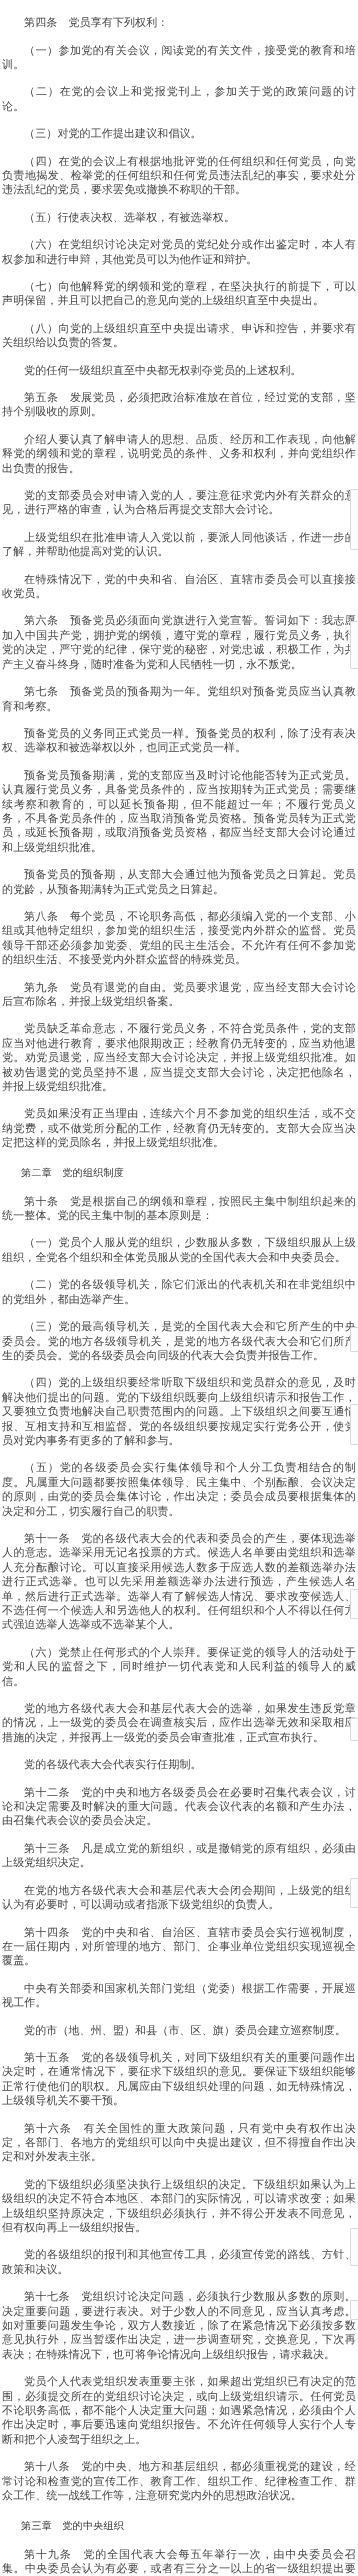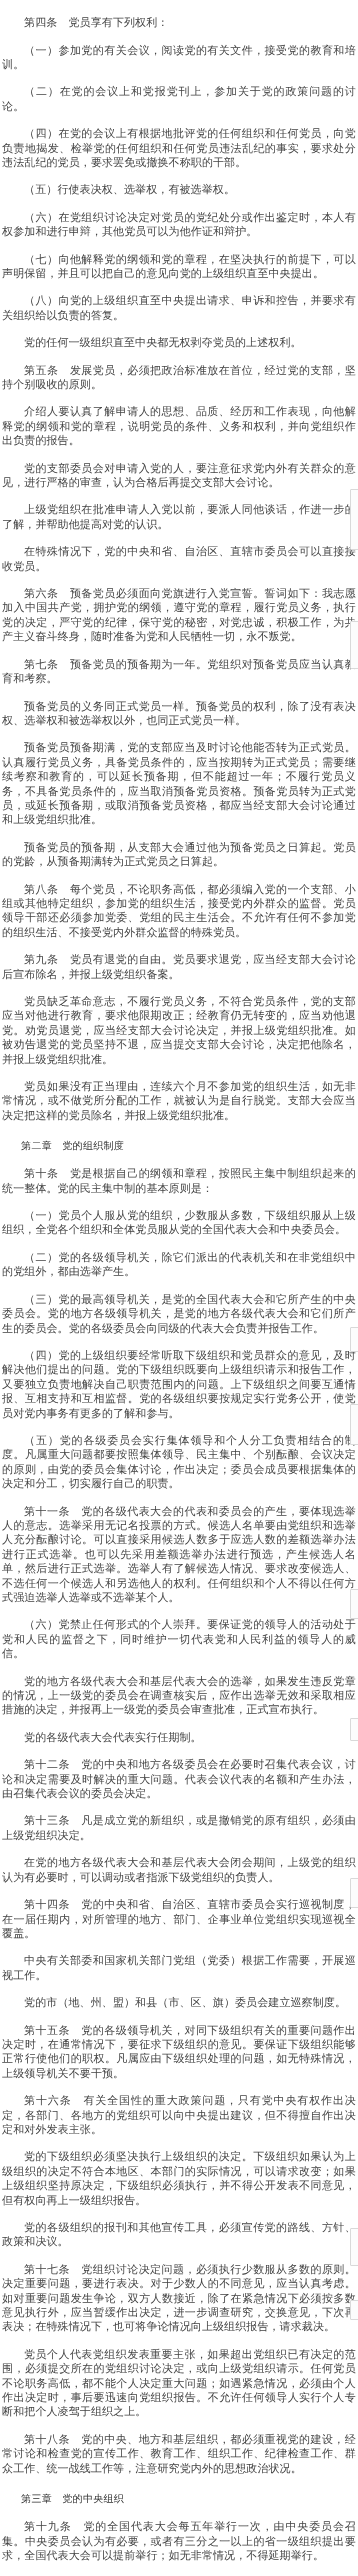--- a/index.html
+++ b/index.html
@@ -50,40 +50,41 @@
   }
 </style>
 </head>
 <body>
 
 <div class="page">
   <main class="doc" id="doc">
       <p>第四条　党员享有下列权利：</p>
       <p>（一）参加党的有关会议，阅读党的有关文件，接受党的教育和培训。</p>
       <p>（二）在党的会议上和党报党刊上，参加关于党的政策问题的讨论。</p>
+      <p>（三）对党的工作提出建议和倡议。</p>
       <p>（四）在党的会议上有根据地批评党的任何组织和任何党员，向党负责地揭发、检举党的任何组织和任何党员违法乱纪的事实，要求处分违法乱纪的党员，要求罢免或撤换不称职的干部。</p>
       <p>（五）行使表决权、选举权，有被选举权。</p>
       <p>（六）在党组织讨论决定对党员的党纪处分或作出鉴定时，本人有权参加和进行申辩，其他党员可以为他作证和辩护。</p>
       <p>（七）向他解释党的纲领和党的章程，在坚决执行的前提下，可以声明保留，并且可以把自己的意见向党的上级组织直至中央提出。</p>
       <p>（八）向党的上级组织直至中央提出请求、申诉和控告，并要求有关组织给以负责的答复。</p>
       <p>党的任何一级组织直至中央都无权剥夺党员的上述权利。</p>
       <p>第五条　发展党员，必须把政治标准放在首位，经过党的支部，坚持个别吸收的原则。</p>
       <p>介绍人要认真了解申请人的思想、品质、经历和工作表现，向他解释党的纲领和党的章程，说明党员的条件、义务和权利，并向党组织作出负责的报告。</p>
       <p>党的支部委员会对申请入党的人，要注意征求党内外有关群众的意见，进行严格的审查，认为合格后再提交支部大会讨论。</p>
       <p>上级党组织在批准申请人入党以前，要派人同他谈话，作进一步的了解，并帮助他提高对党的认识。</p>
       <p>在特殊情况下，党的中央和省、自治区、直辖市委员会可以直接接收党员。</p>
       <p>第六条　预备党员必须面向党旗进行入党宣誓。誓词如下：我志愿加入中国共产党，拥护党的纲领，遵守党的章程，履行党员义务，执行党的决定，严守党的纪律，保守党的秘密，对党忠诚，积极工作，为共产主义奋斗终身，随时准备为党和人民牺牲一切，永不叛党。</p>
       <p>第七条　预备党员的预备期为一年。党组织对预备党员应当认真教育和考察。</p>
       <p>预备党员的义务同正式党员一样。预备党员的权利，除了没有表决权、选举权和被选举权以外，也同正式党员一样。</p>
       <p>预备党员预备期满，党的支部应当及时讨论他能否转为正式党员。认真履行党员义务，具备党员条件的，应当按期转为正式党员；需要继续考察和教育的，可以延长预备期，但不能超过一年；不履行党员义务，不具备党员条件的，应当取消预备党员资格。预备党员转为正式党员，或延长预备期，或取消预备党员资格，都应当经支部大会讨论通过和上级党组织批准。</p>
       <p>预备党员的预备期，从支部大会通过他为预备党员之日算起。党员的党龄，从预备期满转为正式党员之日算起。</p>
       <p>第八条　每个党员，不论职务高低，都必须编入党的一个支部、小组或其他特定组织，参加党的组织生活，接受党内外群众的监督。党员领导干部还必须参加党委、党组的民主生活会。不允许有任何不参加党的组织生活、不接受党内外群众监督的特殊党员。</p>
       <p>第九条　党员有退党的自由。党员要求退党，应当经支部大会讨论后宣布除名，并报上级党组织备案。</p>
       <p>党员缺乏革命意志，不履行党员义务，不符合党员条件，党的支部应当对他进行教育，要求他限期改正；经教育仍无转变的，应当劝他退党。劝党员退党，应当经支部大会讨论决定，并报上级党组织批准。如被劝告退党的党员坚持不退，应当提交支部大会讨论，决定把他除名，并报上级党组织批准。</p>
-      <p>党员如果没有正当理由，连续六个月不参加党的组织生活，如无非常情况，或不做党所分配的工作，就被认为是自行脱党。支部大会应当决定把这样的党员除名，并报上级党组织批准。</p>
+      <p>党员如果没有正当理由，连续六个月不参加党的组织生活，或不交纳党费，或不做党所分配的工作，经教育仍无转变的。支部大会应当决定把这样的党员除名，并报上级党组织批准。</p>
       <h2>第二章　党的组织制度</h2>
       <p>第十条　党是根据自己的纲领和章程，按照民主集中制组织起来的统一整体。党的民主集中制的基本原则是：</p>
       <p>（一）党员个人服从党的组织，少数服从多数，下级组织服从上级组织，全党各个组织和全体党员服从党的全国代表大会和中央委员会。</p>
       <p>（二）党的各级领导机关，除它们派出的代表机关和在非党组织中的党组外，都由选举产生。</p>
       <p>（三）党的最高领导机关，是党的全国代表大会和它所产生的中央委员会。党的地方各级领导机关，是党的地方各级代表大会和它们所产生的委员会。党的各级委员会向同级的代表大会负责并报告工作。</p>
       <p>（四）党的上级组织要经常听取下级组织和党员群众的意见，及时解决他们提出的问题。党的下级组织既要向上级组织请示和报告工作，又要独立负责地解决自己职责范围内的问题。上下级组织之间要互通情报、互相支持和互相监督。党的各级组织要按规定实行党务公开，使党员对党内事务有更多的了解和参与。</p>
       <p>（五）党的各级委员会实行集体领导和个人分工负责相结合的制度。凡属重大问题都要按照集体领导、民主集中、个别酝酿、会议决定的原则，由党的委员会集体讨论，作出决定；委员会成员要根据集体的决定和分工，切实履行自己的职责。</p>
       <p>第十一条　党的各级代表大会的代表和委员会的产生，要体现选举人的意志。选举采用无记名投票的方式。候选人名单要由党组织和选举人充分酝酿讨论。可以直接采用候选人数多于应选人数的差额选举办法进行正式选举。也可以先采用差额选举办法进行预选，产生候选人名单，然后进行正式选举。选举人有了解候选人情况、要求改变候选人、不选任何一个候选人和另选他人的权利。任何组织和个人不得以任何方式强迫选举人选举或不选举某个人。</p>
       <p>（六）党禁止任何形式的个人崇拜。要保证党的领导人的活动处于党和人民的监督之下，同时维护一切代表党和人民利益的领导人的威信。</p>
       <p>党的地方各级代表大会和基层代表大会的选举，如果发生违反党章的情况，上一级党的委员会在调查核实后，应作出选举无效和采取相应措施的决定，并报再上一级党的委员会审查批准，正式宣布执行。</p>

